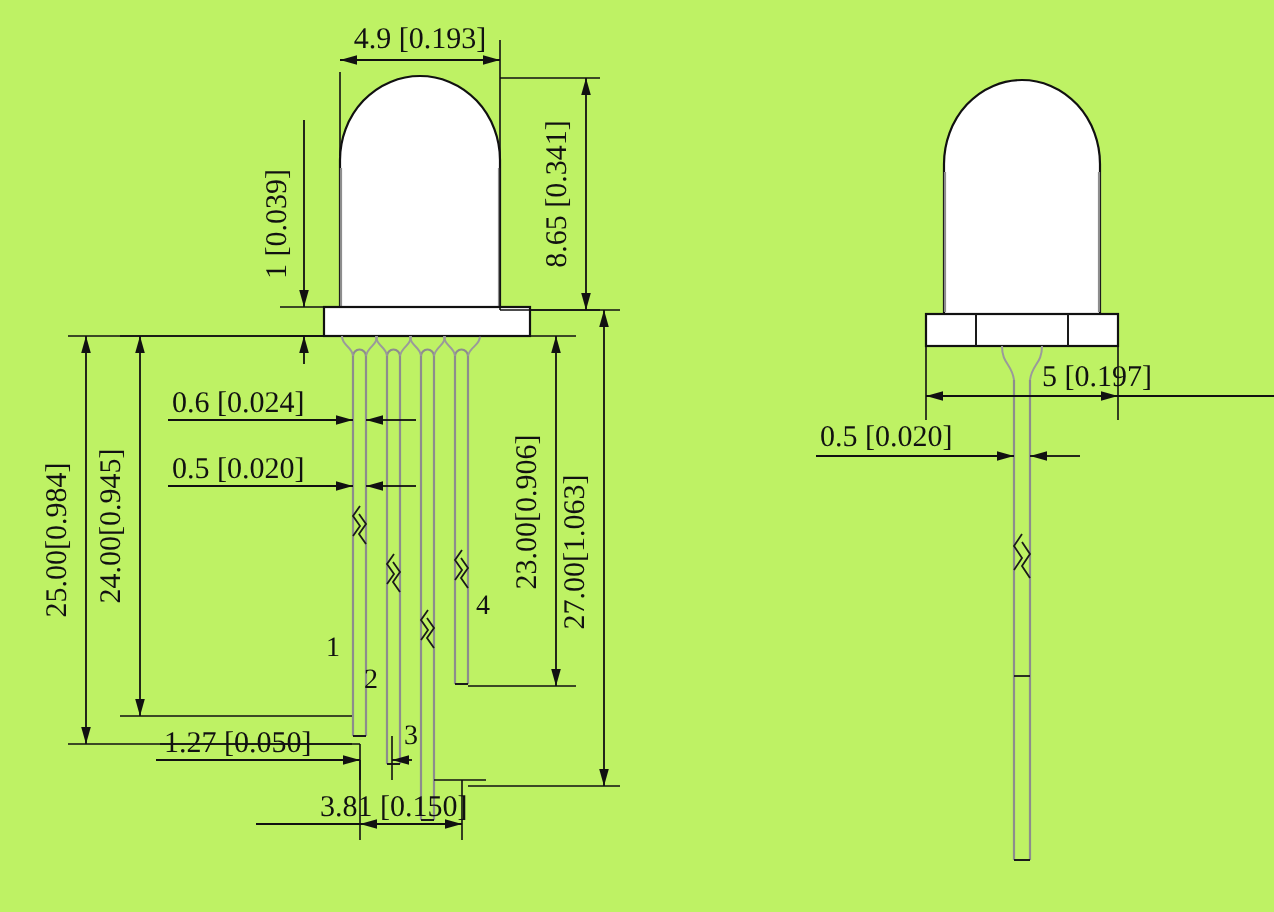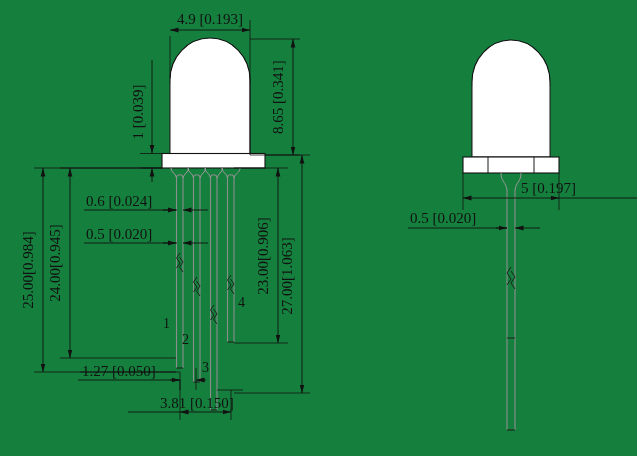--- a/index.html
+++ b/index.html
@@ -1,18 +1,18 @@
 <!DOCTYPE html>
 <html><head>
 <meta charset="utf-8">
 <style>
   html,body{margin:0;padding:0;background:#ffffff;}
   body{width:637px;height:456px;overflow:hidden;
        font-family:"Liberation Serif","DejaVu Serif",serif;}
-  #sheet{position:relative;width:637px;height:456px;background:#15803d;}
+  #sheet{position:relative;width:637px;height:456px;background:#bef264;}
   svg{display:block;}
   .ln{stroke:#1a1a1a;stroke-width:1;fill:none;}
   .ln-thin{stroke:#1a1a1a;stroke-width:0.9;fill:none;}
   .ln-gray{stroke:#8d8d8d;stroke-width:1.1;fill:none;}
   .ln-gray2{stroke:#9a9a9a;stroke-width:1;fill:none;}
   .dim{stroke:#111;stroke-width:0.9;fill:none;}
   .ext{stroke:#111;stroke-width:0.8;fill:none;}
   .outline{stroke:#111;stroke-width:1.1;fill:#fff;}
   text{fill:#111;font-family:"Liberation Serif","DejaVu Serif",serif;}
   .t15{font-size:15px;}

